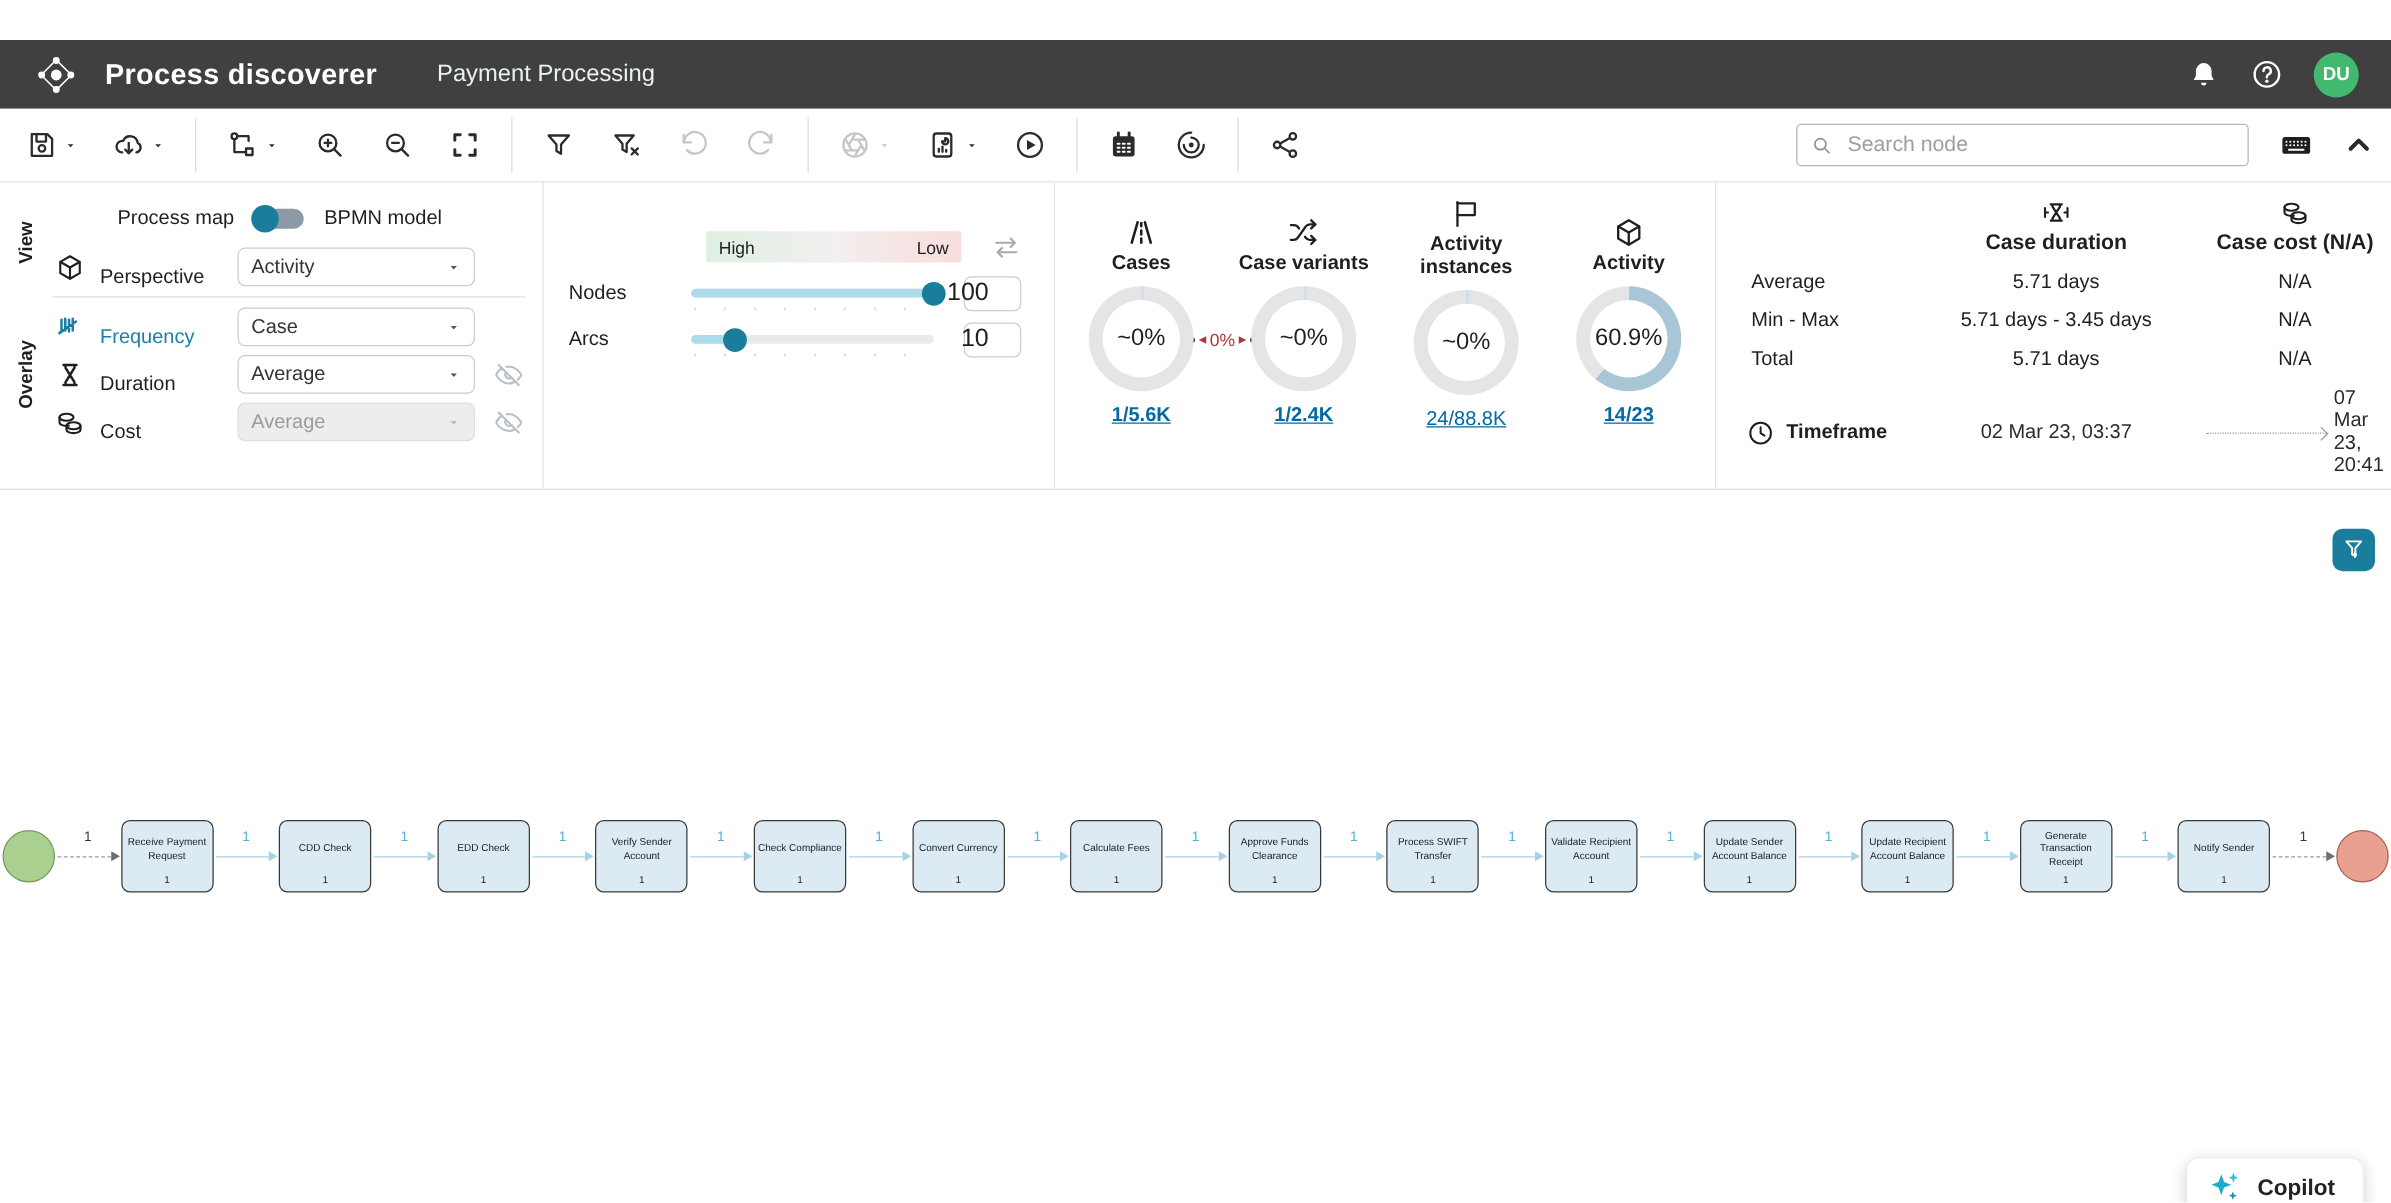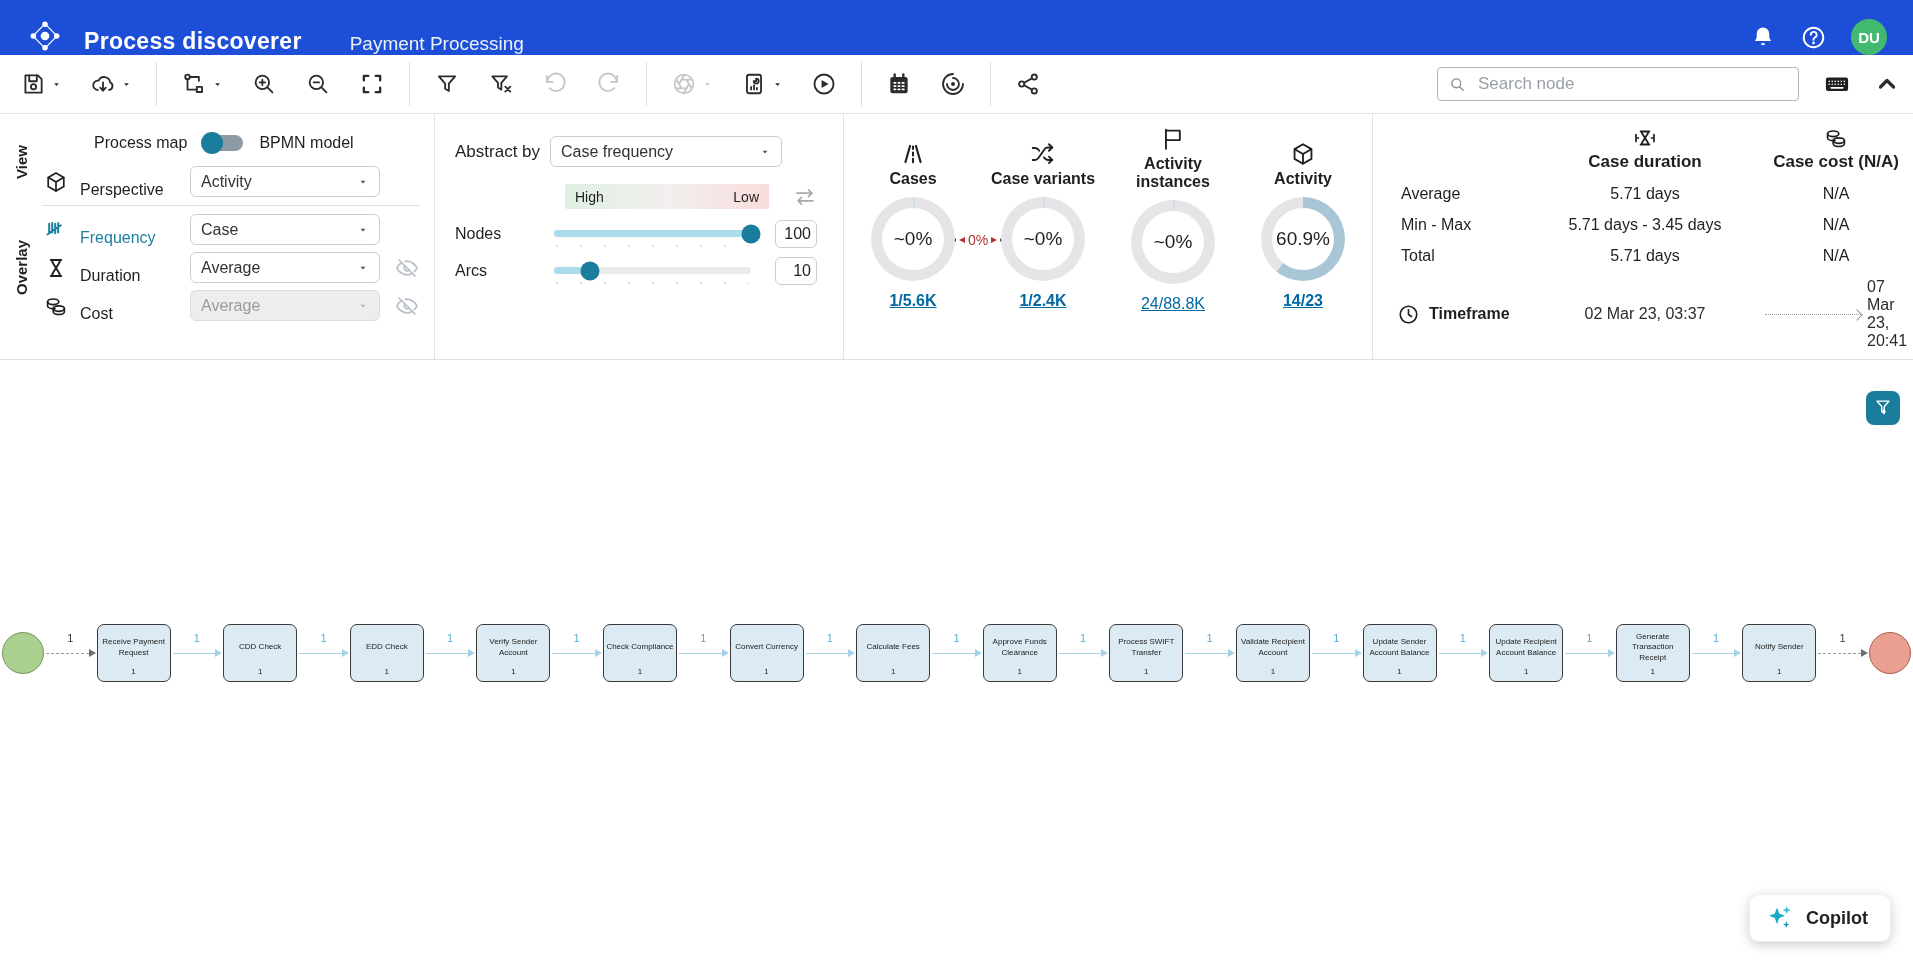--- a/index.html
+++ b/index.html
@@ -1,21 +1,21 @@
 <!DOCTYPE html>
 <html><head>
 <meta charset="utf-8">
 <style>
   html,body{margin:0;padding:0;background:#fff;}
   .app{position:relative;width:1913px;height:962px;overflow:hidden;background:#fff;
        font-family:"Liberation Sans",sans-serif;color:#2b2b2b;}
   svg{display:block;}
 
   
-  .topbar{height:55px;background:#1d4ed8;display:flex;align-items:flex-end;padding:0 26px;box-sizing:border-box;}
+  .topbar{height:55px;background:#404040;display:flex;align-items:center;padding:0 26px;box-sizing:border-box;margin-top:32px;}
   .logo{margin-right:20px;}
   .app-title{color:#fff;font-size:23px;font-weight:bold;letter-spacing:.3px;}
   .log-name{color:#eaf2f6;font-size:19px;margin-left:48px;}
   .topbar-right{margin-left:auto;display:flex;align-items:center;gap:24px;color:#fff;}
   .tb-icon{cursor:pointer;color:#fff;}
   .avatar{width:36px;height:36px;border-radius:50%;background:#41ba6f;color:#fff;font-weight:bold;
           display:flex;align-items:center;justify-content:center;font-size:15px;cursor:pointer;}
 
   
   .toolbar{height:58px;display:flex;align-items:center;padding:0 14px;box-sizing:border-box;background:#fff;}
@@ -74,21 +74,21 @@
   .sl-row{display:flex;align-items:center;height:37px;}
   .sl-label{width:110px;font-size:16px;color:#1f1f1f;}
   .sl-track{width:218px;height:7px;border-radius:4px;background:#eaeaea;position:relative;cursor:pointer;}
   .sl-fill{position:absolute;left:0;top:0;bottom:0;border-radius:4px;background:#aadcec;}
   .sl-knob{position:absolute;top:50%;width:19px;height:19px;border-radius:50%;background:#1a7d9c;transform:translate(-50%,-50%);}
   .sl-row.disabled .sl-fill{background:#9e9e9e;}
   .sl-row.disabled .sl-knob{background:#b3b3b3;}
   .sl-ticks{position:absolute;left:2px;right:2px;top:15px;height:2px;
             background-image:repeating-linear-gradient(90deg,#dcdcdc 0 2px,transparent 2px 24px);}
   .sl-val{margin-left:24px;width:46px;height:28px;border:1px solid #ccc;border-radius:6px;display:flex;align-items:center;
-          justify-content:flex-end;padding-right:5px;font-size:16px;color:#1f1f1f;background:#fff;box-sizing:border-box;}
+          justify-content:flex-end;padding-right:25px;font-size:20px;color:#1f1f1f;background:#fff;box-sizing:border-box;}
   .sl-row.disabled .sl-val{background:#f1f1f1;color:#a9a9a9;border-color:#e2e2e2;}
 
   
   .sec-stats{width:536px;display:flex;justify-content:space-around;padding:12px 4px 0;}
   .stat{width:130px;display:flex;flex-direction:column;align-items:center;}
   .stat-head{min-height:62px;display:flex;flex-direction:column;align-items:center;justify-content:flex-end;gap:3px;color:#1f1f1f;}
   .stat-label{font-weight:bold;font-size:16px;text-align:center;line-height:1.12;}
   .donut{width:84px;height:84px;border-radius:50%;position:relative;display:flex;align-items:center;justify-content:center;margin-top:9px;}
   .donut::before{content:"";position:absolute;inset:11px;background:#fff;border-radius:50%;}
   .donut-text{position:relative;font-size:19px;color:#1f1f1f;}
@@ -464,31 +464,20 @@
                   <path d="M10.3 5.4A10 10 0 0 1 12 5.2c5.2 0 9.2 4.6 10 6.8-.35 1-1.3 2.4-2.7 3.7M6.5 6.7C4 8.2 2.5 10.4 2 12c.8 2.2 4.8 6.8 10 6.8 1.8 0 3.4-.55 4.8-1.4"></path>
                   <path d="M9.9 9.9a3 3 0 0 0 4.2 4.2"></path>
                 </svg>
               </span>
             </div>
           </div>
       </div>
     </div>
 
     <div class="sec sec-abstract">
-      <div class="ab-row">
-        <span class="ab-label">Abstract by</span>
-        <span class="dd ab-dd">
-          <span>Case frequency</span>
-          <span class="dd-caret">
-              <svg viewBox="0 0 24 24" width="12" height="12" fill="none" stroke="currentColor" stroke-width="1.7" stroke-linecap="round" stroke-linejoin="round">
-                <path d="M7 9.5h10L12 15z" fill="currentColor" stroke="none"></path>
-              </svg>
-            </span>
-        </span>
-      </div>
       <div class="range-row">
         <div class="range-bar">
           <span>High</span>
           <span>Low</span>
         </div>
         <span class="swap"><span><svg viewBox="0 0 24 24" width="24" height="24" fill="none" stroke="currentColor" stroke-width="1.7" stroke-linecap="round" stroke-linejoin="round">
                 <path d="M4 8.2h14.5M15.5 4.8l3.4 3.4-3.4 3.4"></path>
                 <path d="M20 15.8H5.5M8.5 12.4 5.1 15.8l3.4 3.4"></path>
               </svg></span></span>
       </div>

